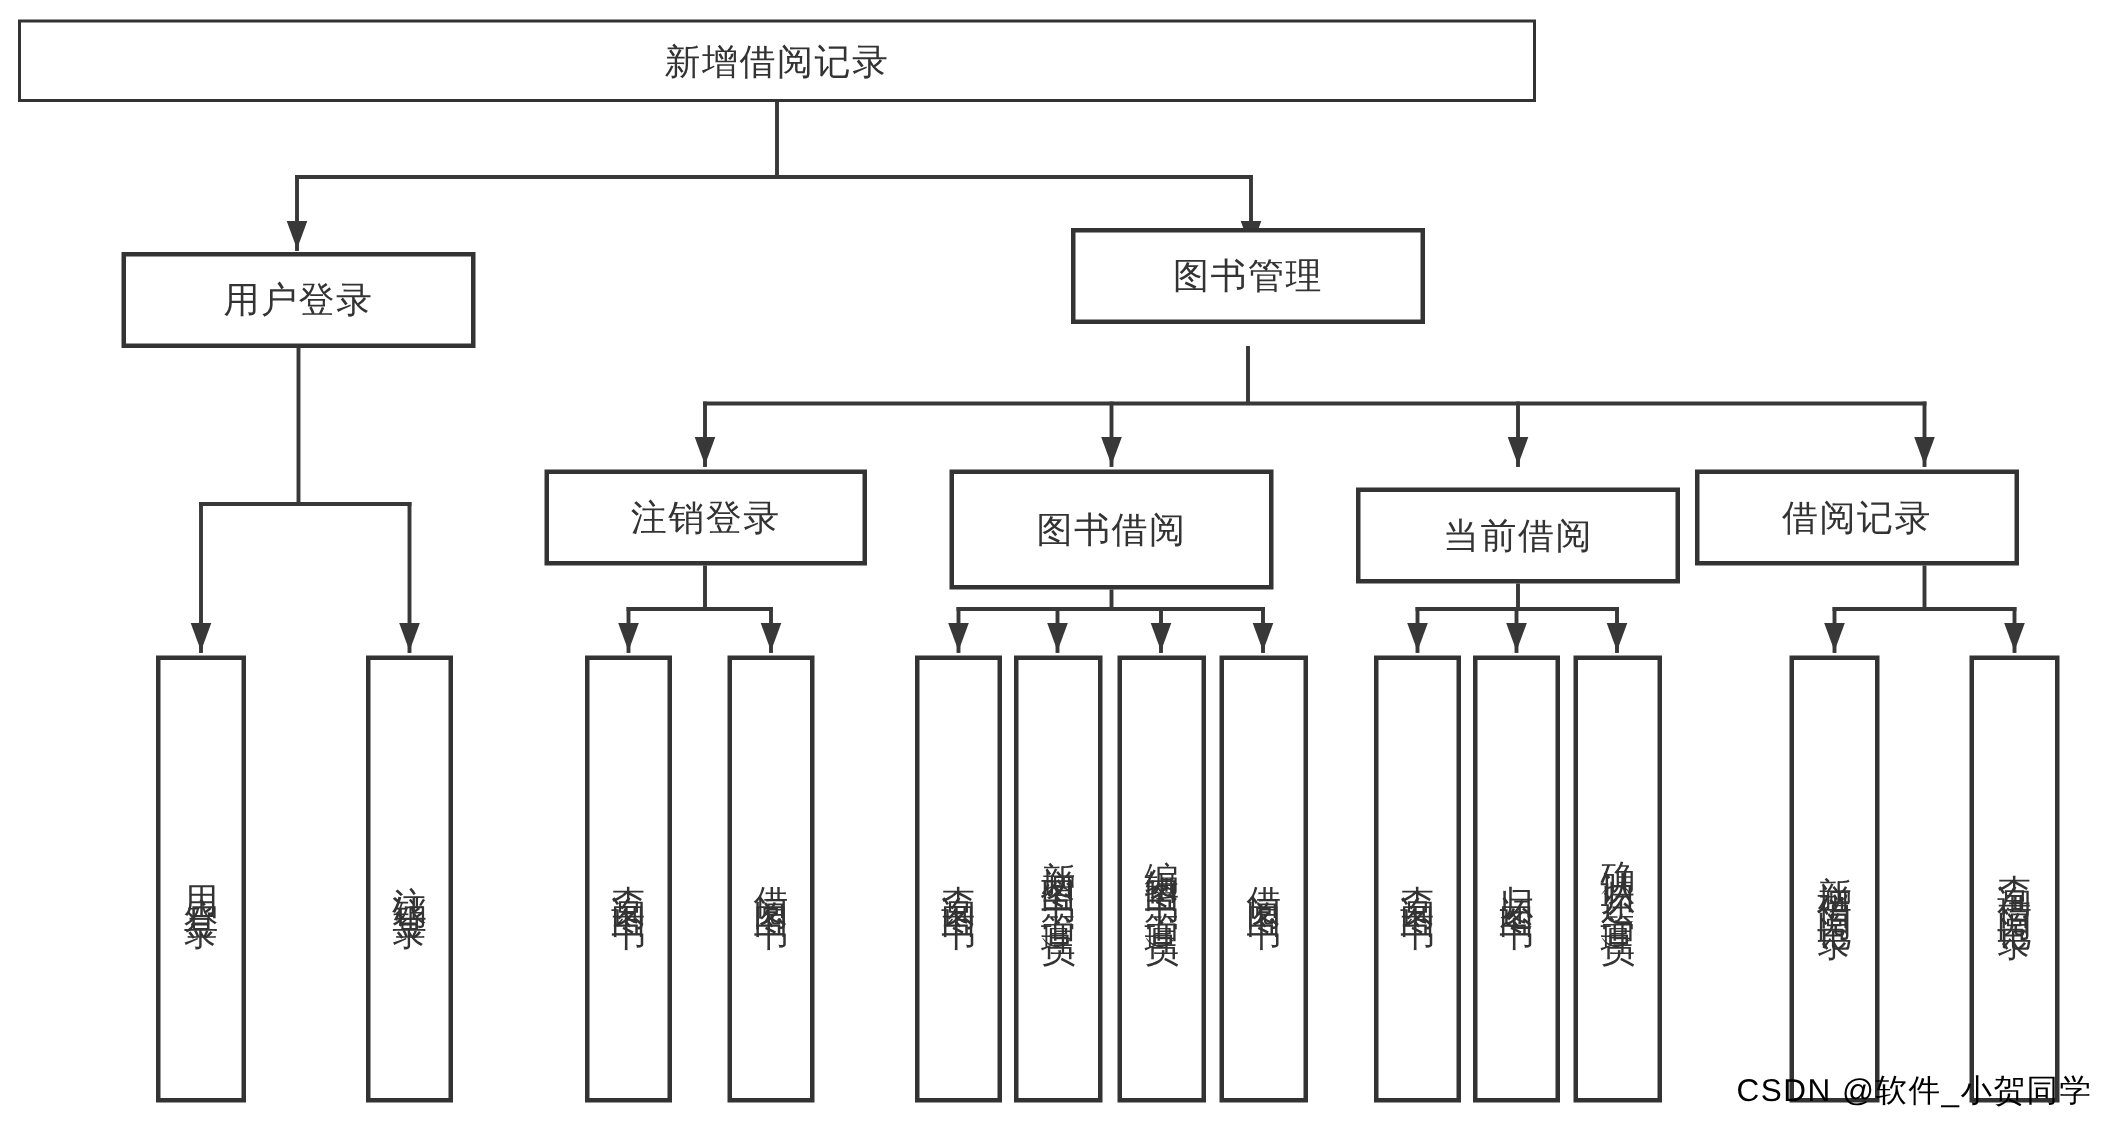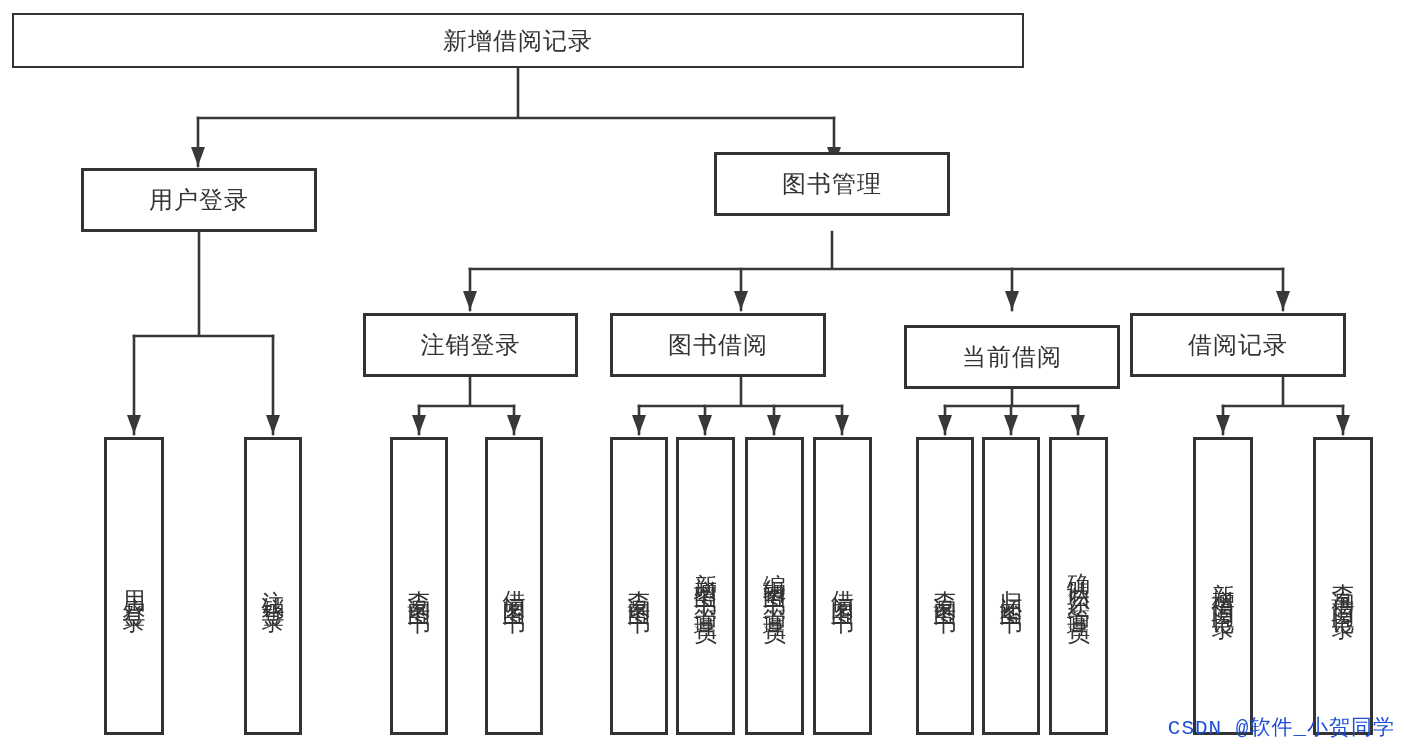--- a/index.html
+++ b/index.html
@@ -43,21 +43,21 @@
     letter-spacing: 7px;
     line-height: 1;
     color: #333333;
     white-space: nowrap;
   }
   
   .b-root   { left: 12px;   top: 13px;  width: 1012px; height: 55px; }
   .b-login  { left: 81px;   top: 168px; width: 236px;  height: 64px; }
   .b-mgmt   { left: 714px;  top: 152px; width: 236px;  height: 64px; }
   .b-nbr    { left: 363px;  top: 313px; width: 215px;  height: 64px; }
-  .b-bb     { left: 610px;  top: 313px; width: 216px;  height: 64px; }
+  .b-bb     { left: 633px;  top: 313px; width: 216px;  height: 80px; }
   .b-cb     { left: 904px;  top: 313px; width: 216px;  height: 64px; margin-top: 12px; }
   .b-br     { left: 1130px; top: 313px; width: 216px;  height: 64px; }
   .leaf     { top: 437px; height: 298px; }
   .l-ulogin { left: 104px;  width: 60px; }
   .l-logout { left: 244px;  width: 58px; }
   .l-nbr1   { left: 390px;  width: 58px; }
   .l-nbr2   { left: 485px;  width: 58px; }
   .l-bb1    { left: 610px;  width: 58px; }
   .l-bb2    { left: 676px;  width: 59px; }
   .l-bb3    { left: 745px;  width: 59px; }
@@ -65,25 +65,24 @@
   .l-cb1    { left: 916px;  width: 58px; }
   .l-cb2    { left: 982px;  width: 58px; }
   .l-cb3    { left: 1049px; width: 59px; }
   .l-br1    { left: 1193px; width: 60px; }
   .l-br2    { left: 1313px; width: 60px; }
   .watermark {
     position: absolute;
     right: 10px;
     top: 713px;
     font-size: 21px;
-    color: #1d4ed8;
+    color: #000000;
     z-index: 5;
     letter-spacing: 1px;
     white-space: nowrap;
-    font-family: Liberation Mono, monospace;
   }
 </style>
 </head>
 <body>
 
 <div class="canvas">
 
   <svg class="wires" viewBox="0 0 1405 747" xmlns="http://www.w3.org/2000/svg">
     <defs>
       <marker id="arrowhead" markerUnits="userSpaceOnUse" markerWidth="22" markerHeight="16" refX="19" refY="7" orient="auto">

